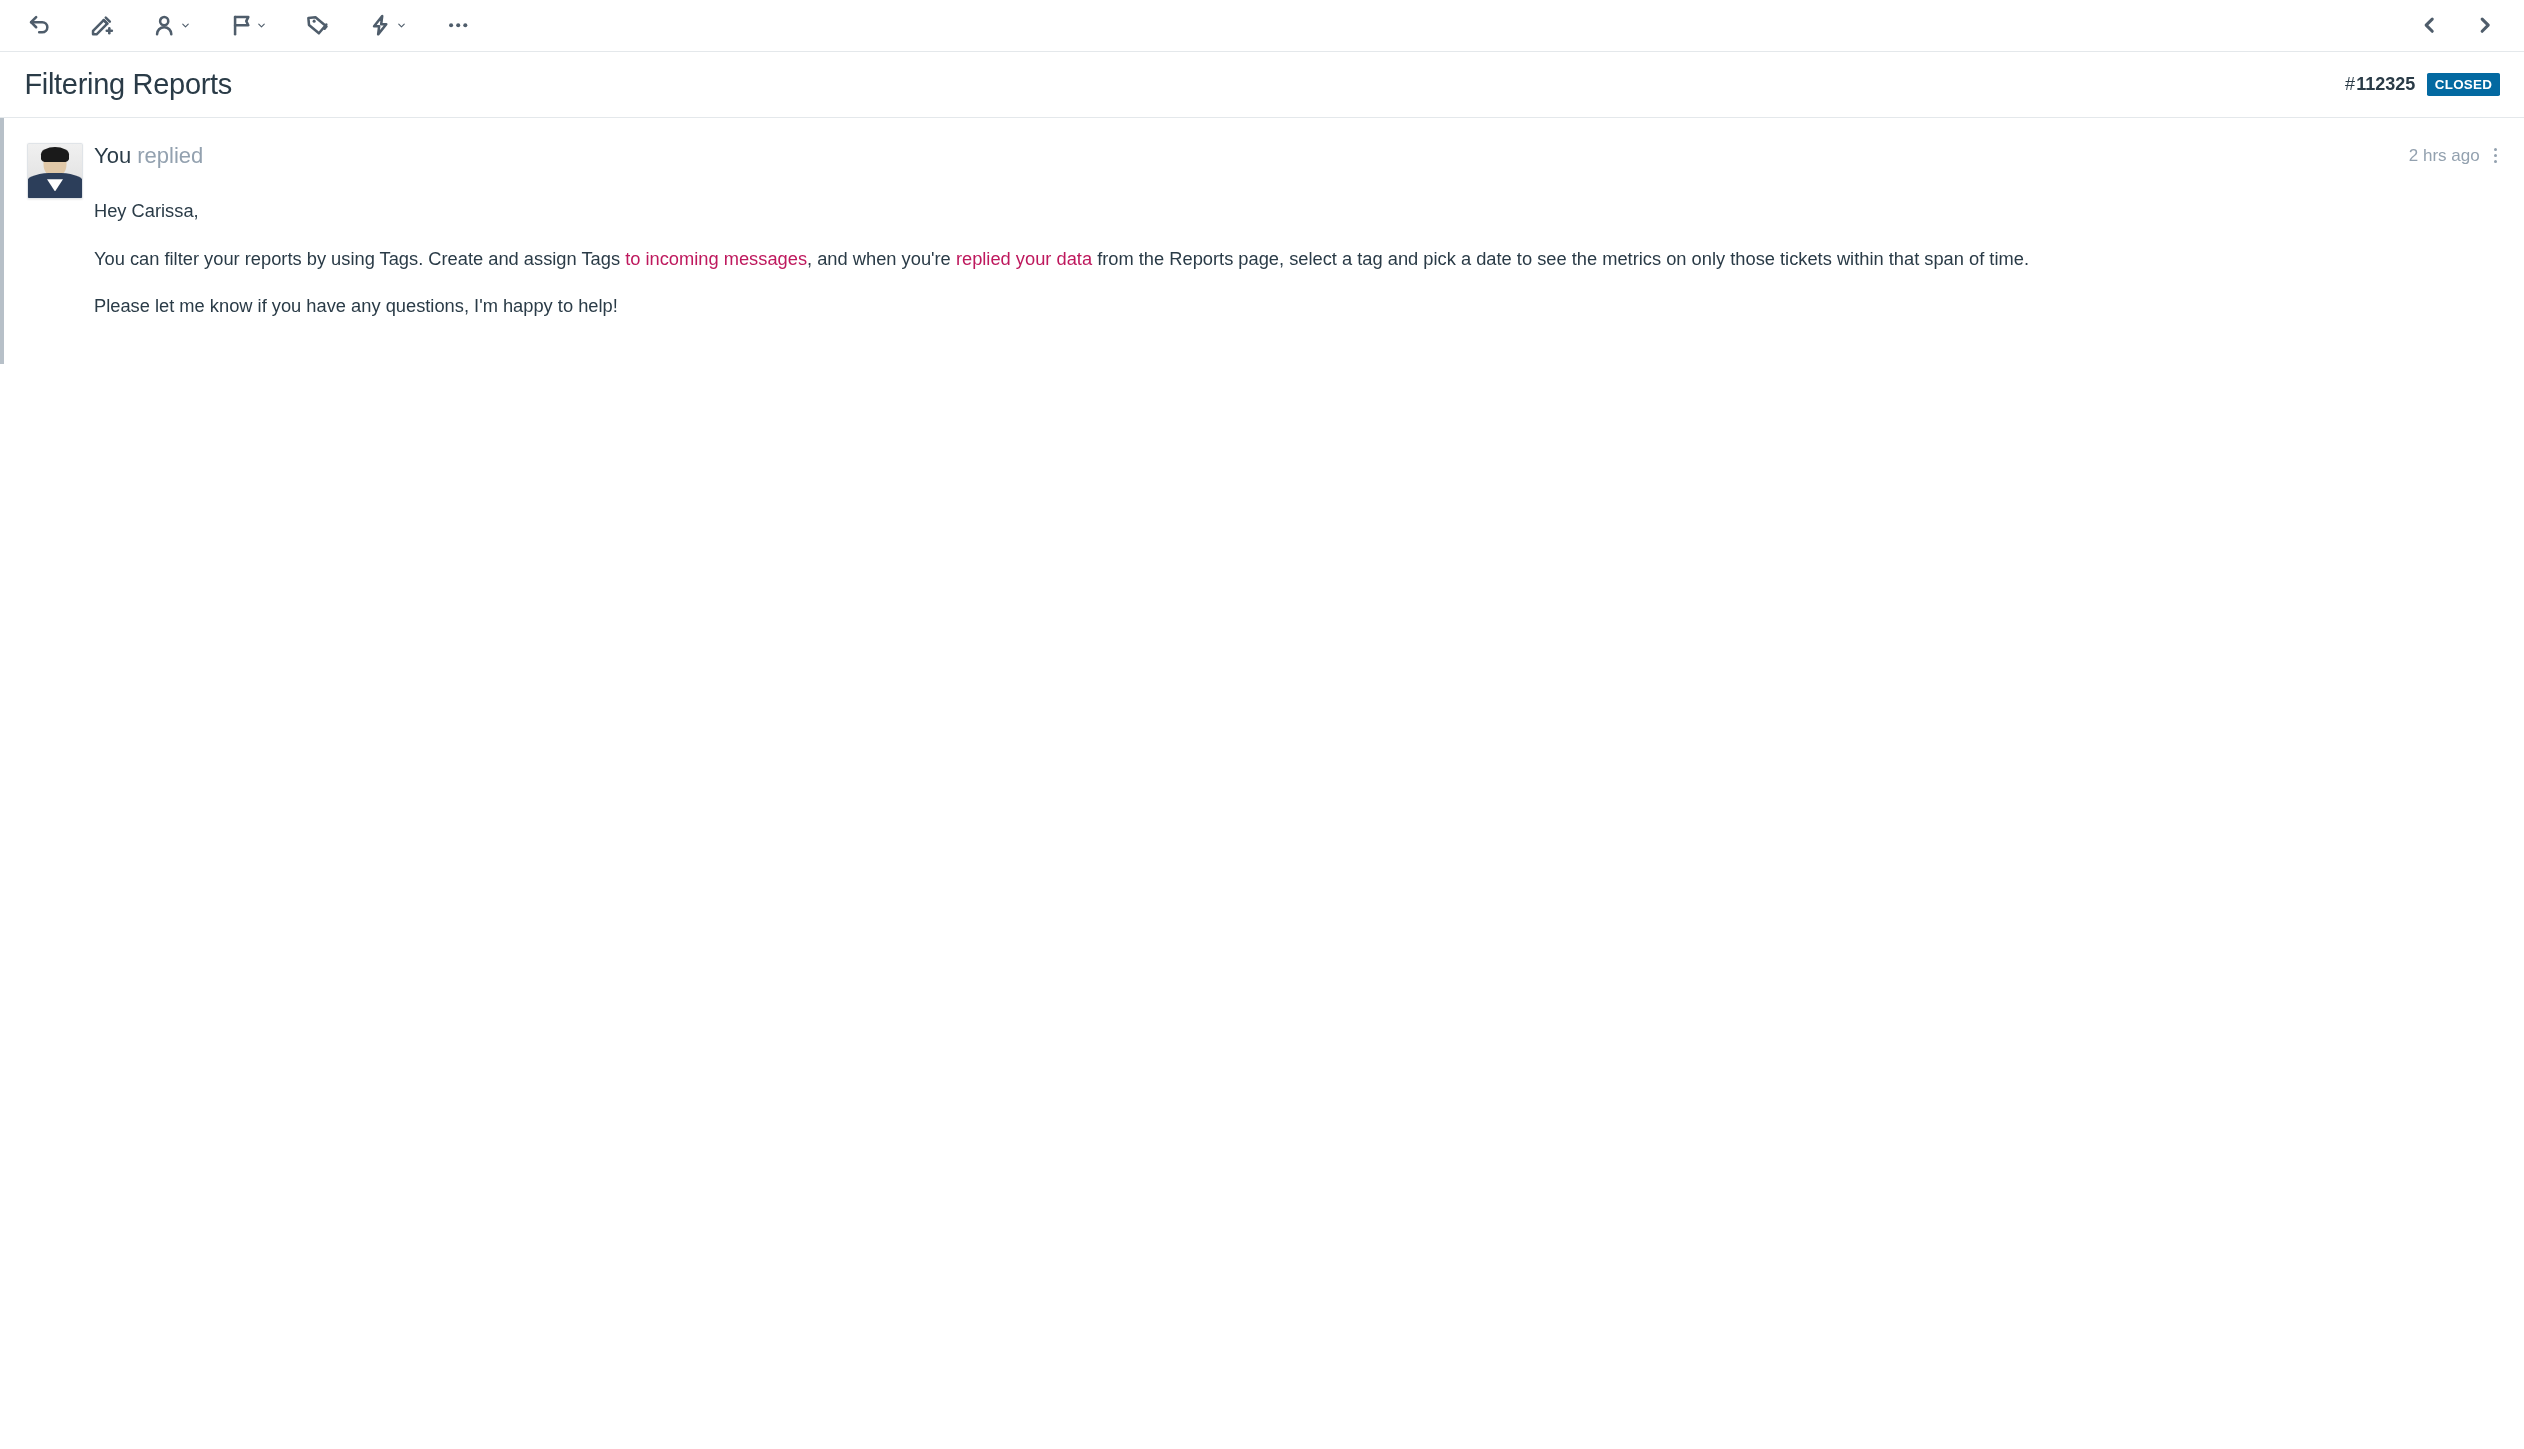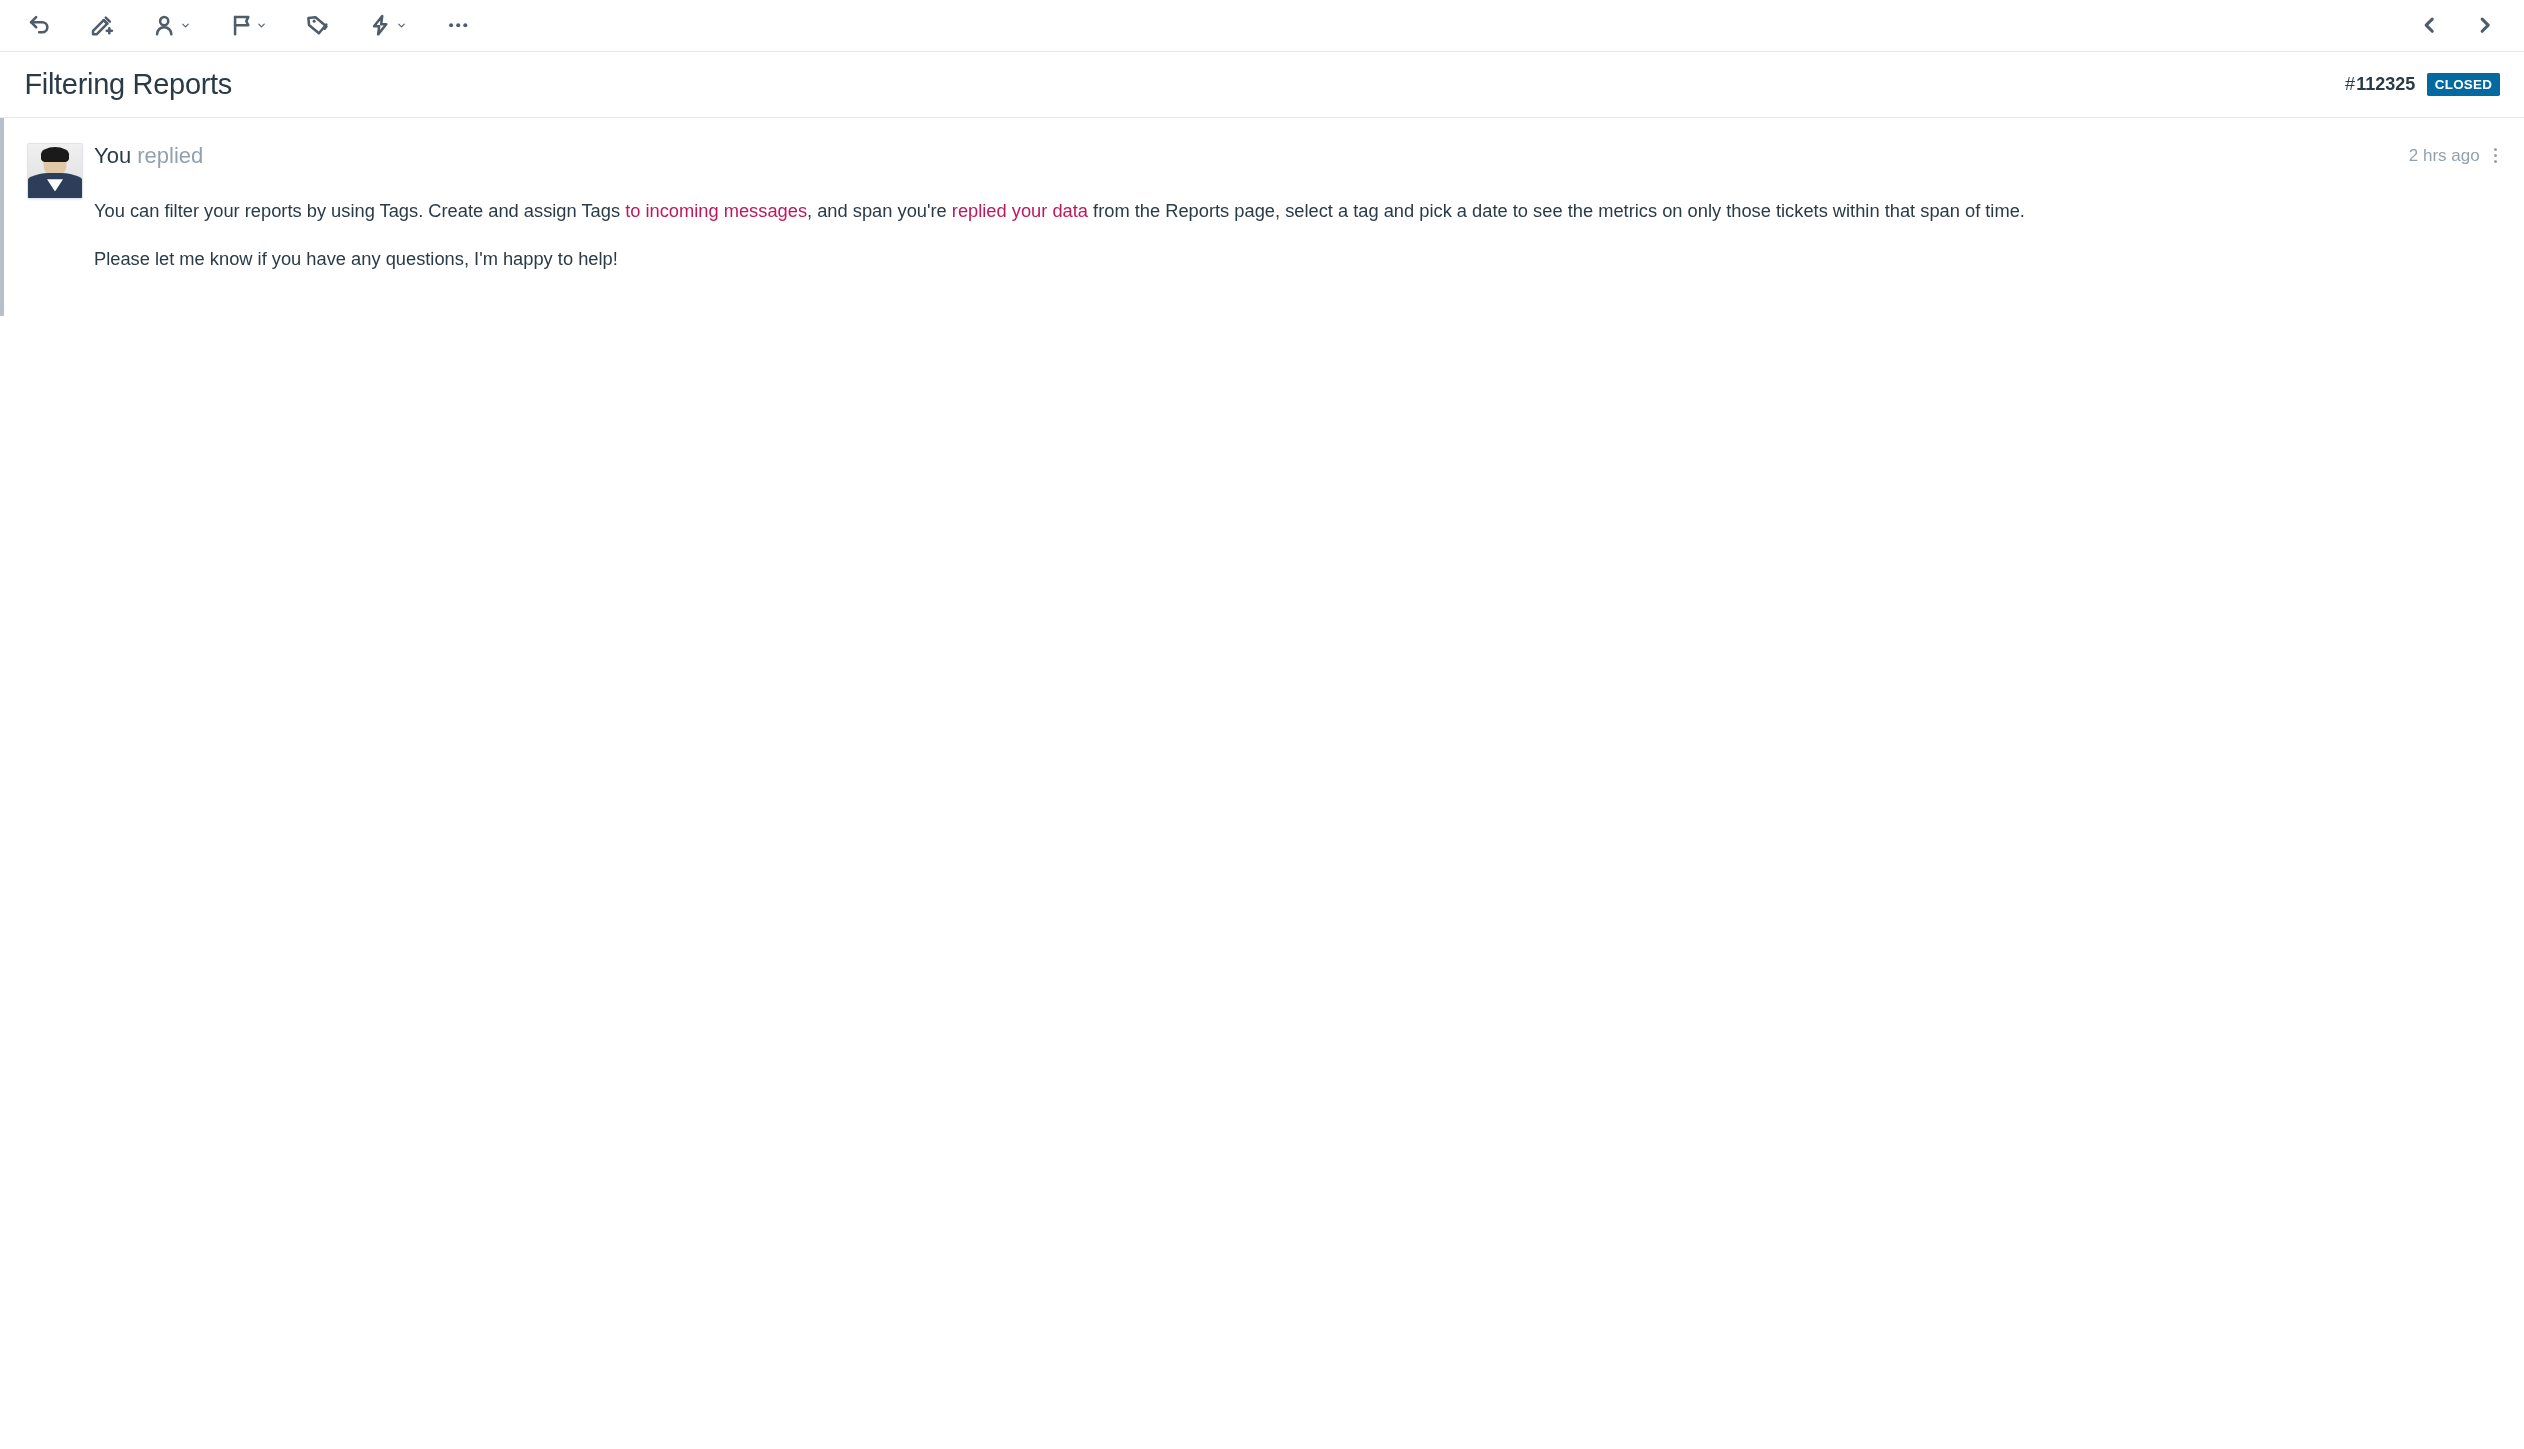--- a/index.html
+++ b/index.html
@@ -309,19 +309,20 @@
         <div class="message-meta">
           <span class="timestamp">2 hrs ago</span>
           <button class="kebab-btn">
             <span></span>
             <span></span>
             <span></span>
           </button>
         </div>
       </div>
       <div class="message-body">
-        <p><span>You can filter your reports by using Tags. Create and assign Tags </span><a href="#">to incoming messages</a><span>, and span you're </span><a href="#">replied your data</a><span> from the Reports page, select a tag and pick a date to see the metrics on only those tickets within that span of time.</span></p>
+        <p>Hey Carissa,</p>
+        <p><span>You can filter your reports by using Tags. Create and assign Tags </span><a href="#">to incoming messages</a><span>, and when you're </span><a href="#">replied your data</a><span> from the Reports page, select a tag and pick a date to see the metrics on only those tickets within that span of time.</span></p>
         <p>Please let me know if you have any questions, I'm happy to help!</p>
       </div>
     </div>
   </div>
 </div>
 
 
 </body></html>

